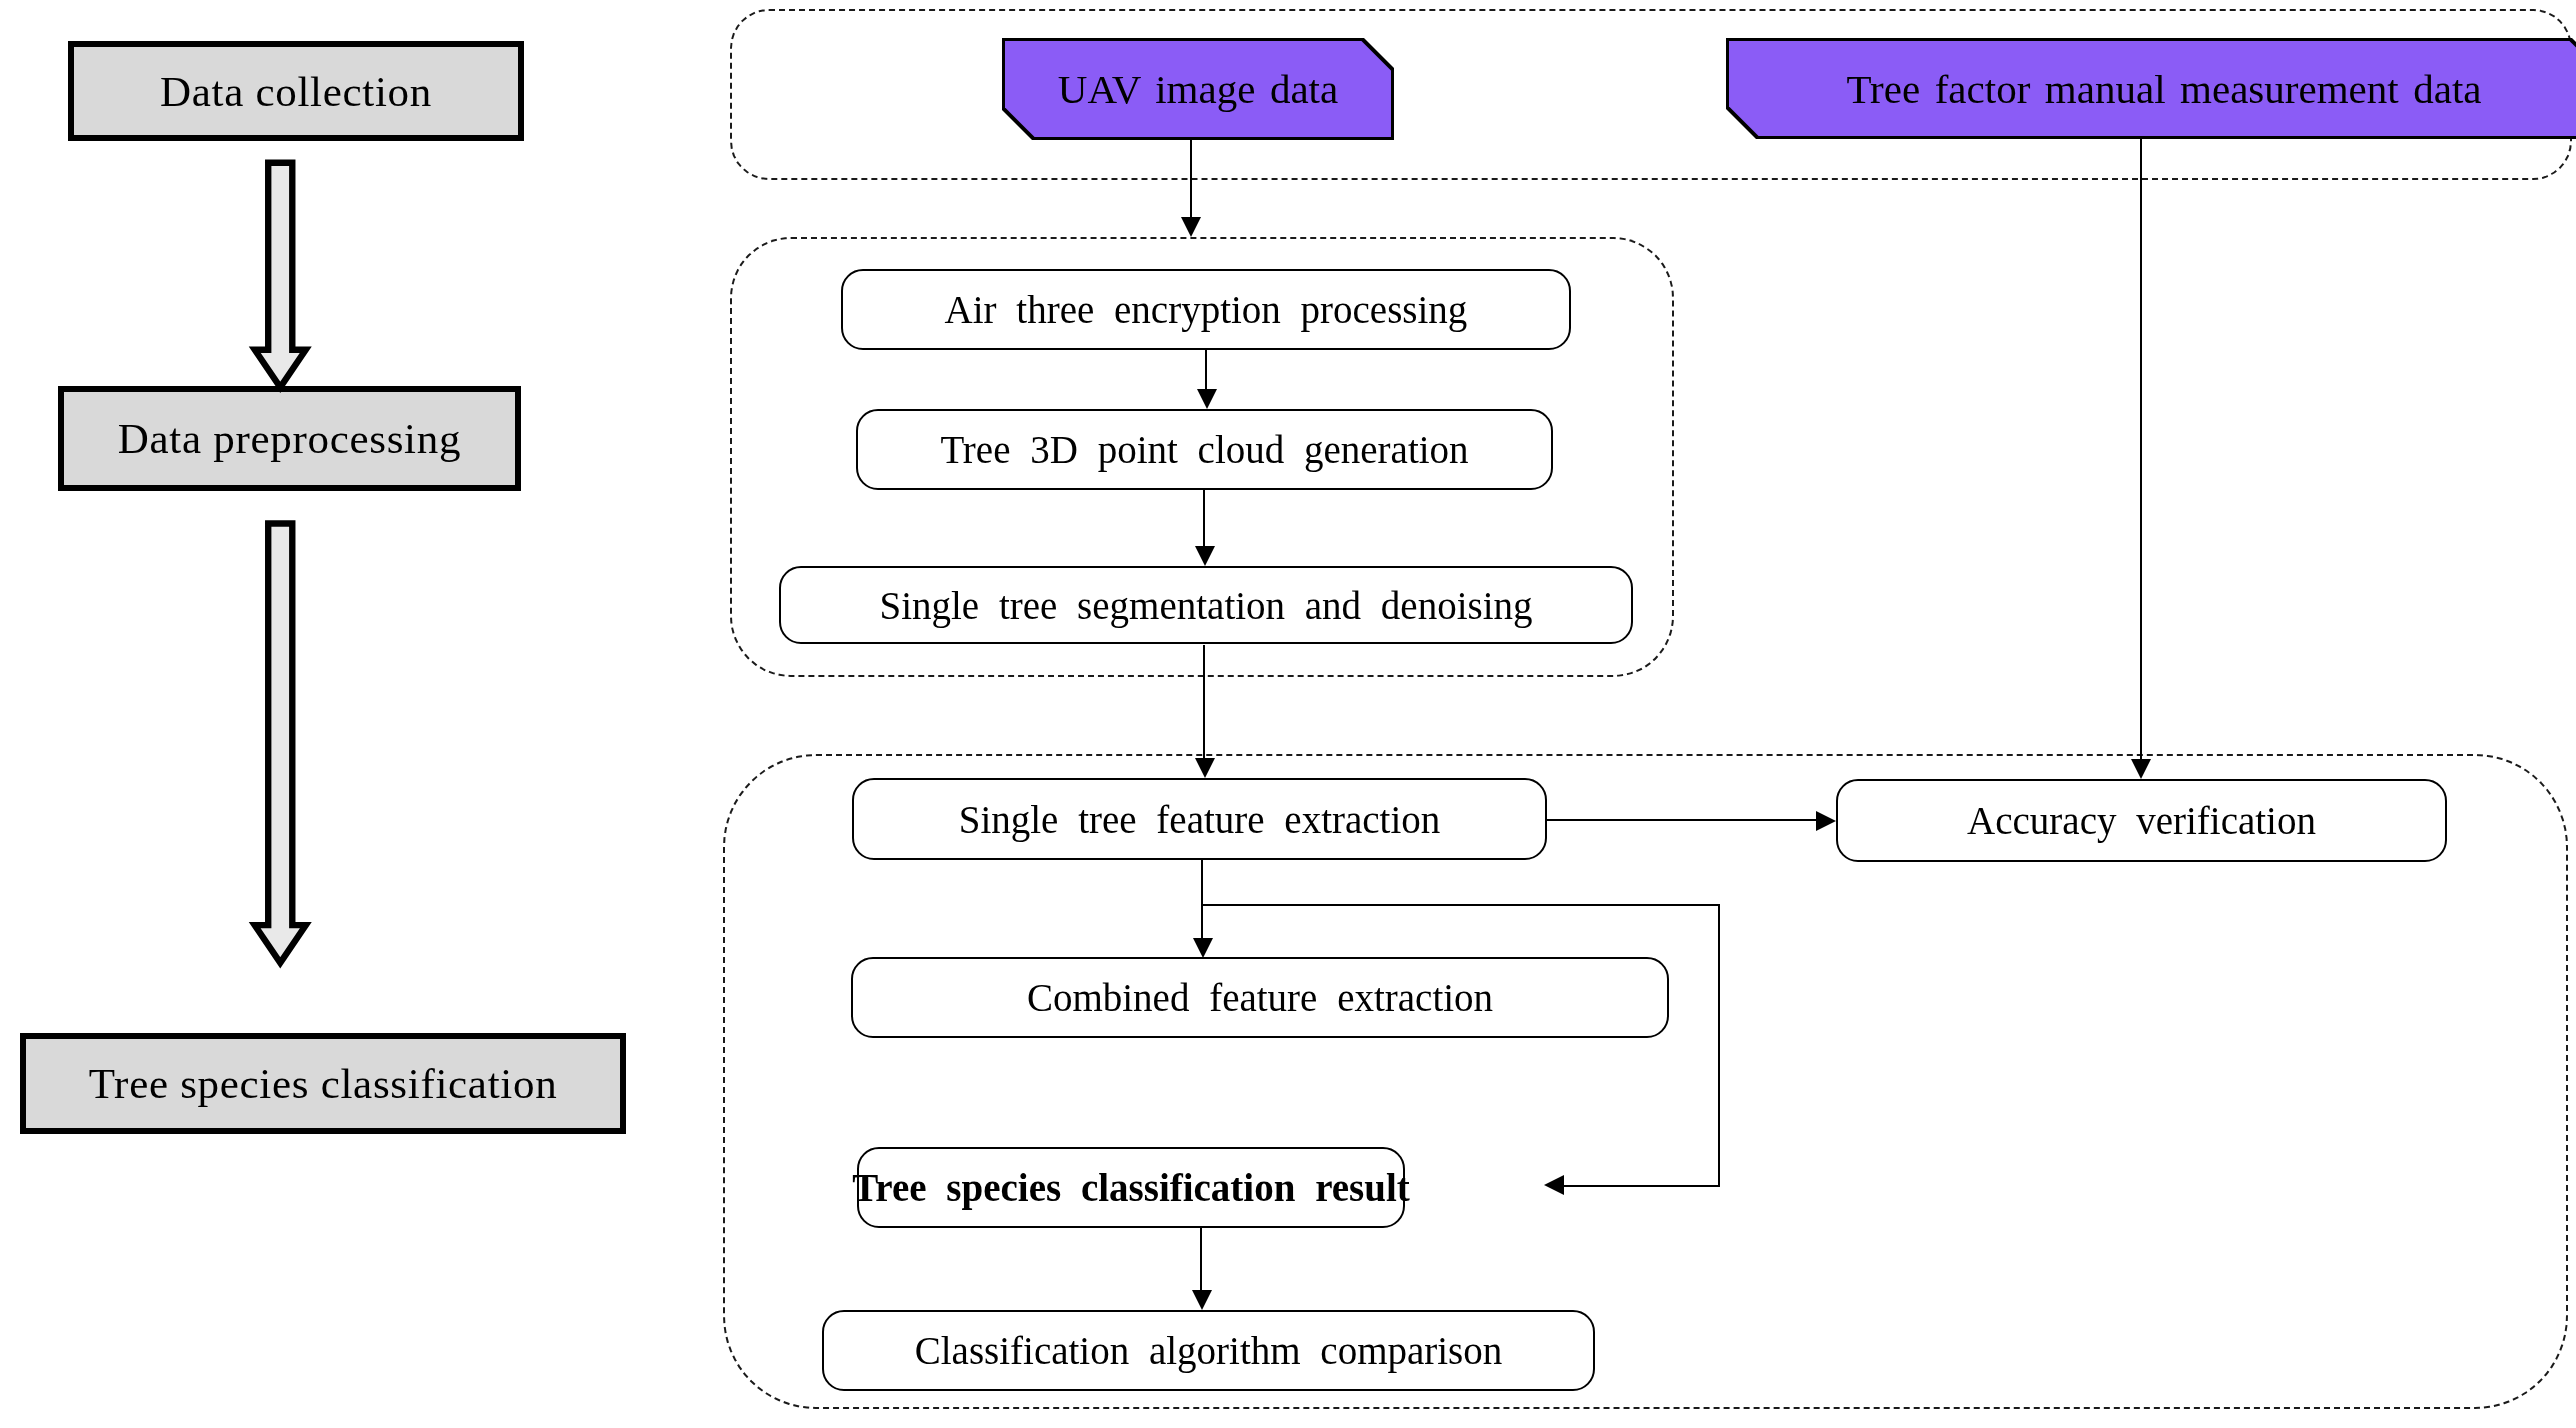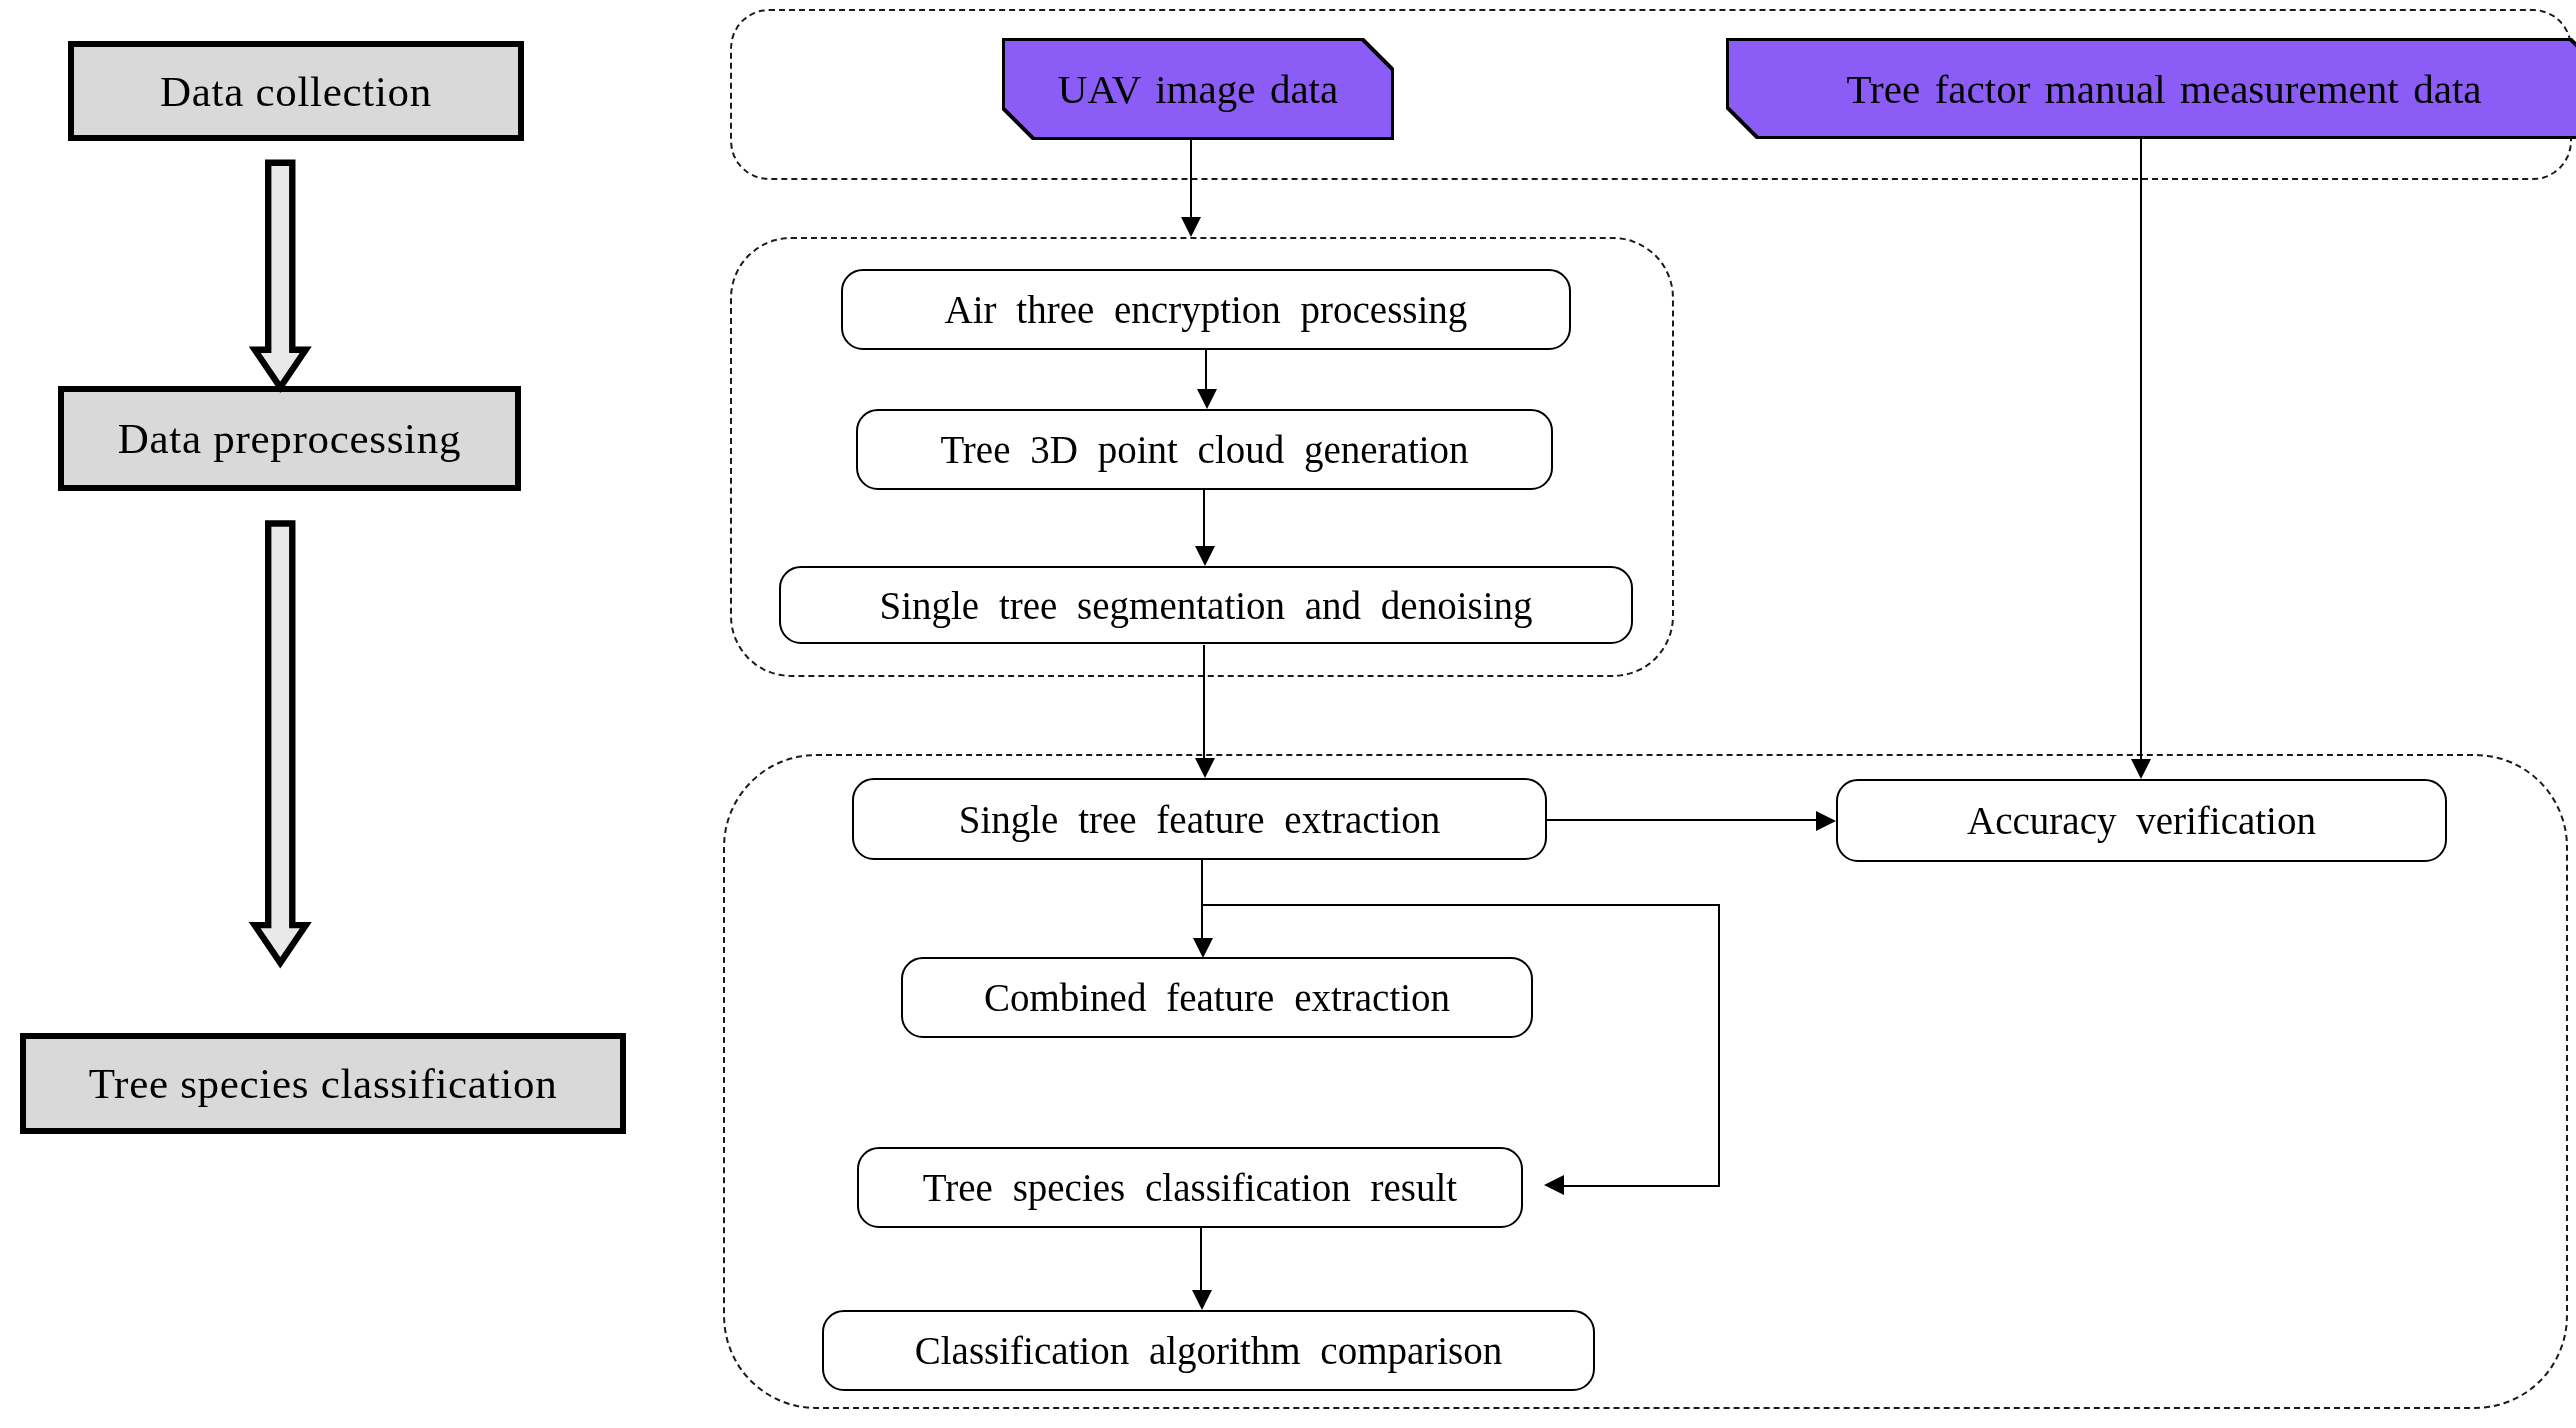--- a/index.html
+++ b/index.html
@@ -123,24 +123,24 @@
   <div class="proc-box" style="left:856px;top:409px;width:697px;height:81px;">
     <span>Tree 3D point cloud generation</span>
   </div>
   <div class="proc-box" style="left:779px;top:566px;width:854px;height:78px;">
     <span>Single tree segmentation and denoising</span>
   </div>
 
   <div class="proc-box" style="left:852px;top:778px;width:695px;height:82px;">
     <span>Single tree feature extraction</span>
   </div>
-  <div class="proc-box" style="left:901px;top:957px;width:632px;height:81px;">
+  <div class="proc-box" style="left:851px;top:957px;width:818px;height:81px;">
     <span>Combined feature extraction</span>
   </div>
-  <div class="proc-box" style="left:857px;top:1147px;width:666px;height:81px;">
+  <div class="proc-box" style="left:857px;top:1147px;width:548px;height:81px;font-weight:bold;">
     <span>Tree species classification result</span>
   </div>
   <div class="proc-box" style="left:816px;top:1310px;width:773px;height:81px;margin-left:6px;">
     <span>Classification algorithm comparison</span>
   </div>
   <div class="proc-box" style="left:1836px;top:779px;width:611px;height:83px;">
     <span>Accuracy verification</span>
   </div>
 
   <div class="line" style="left:1190px;top:140px;width:2.1px;height:79px;"></div>

